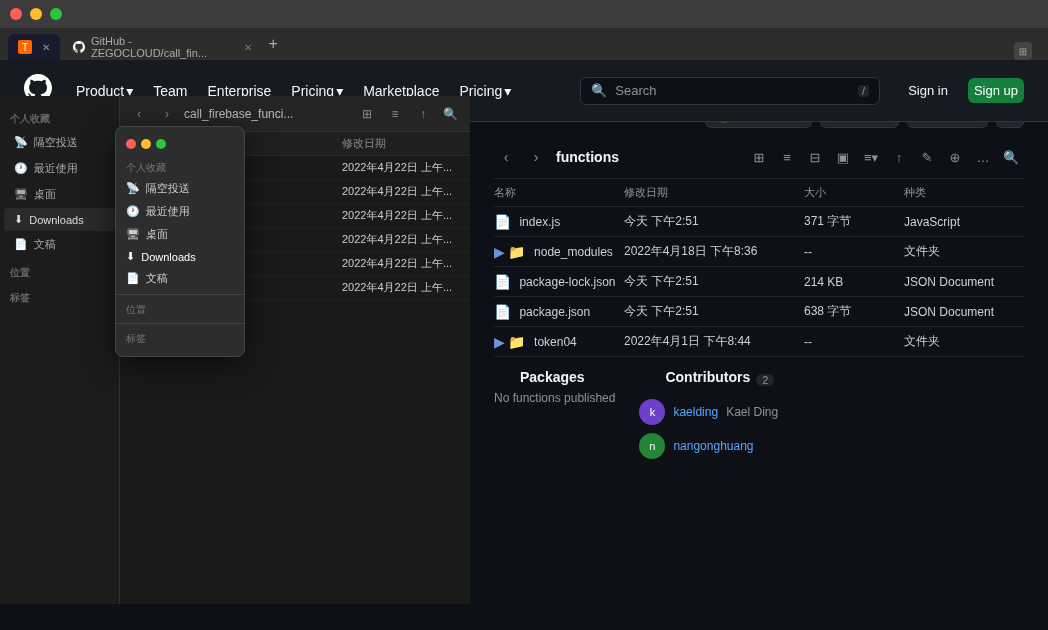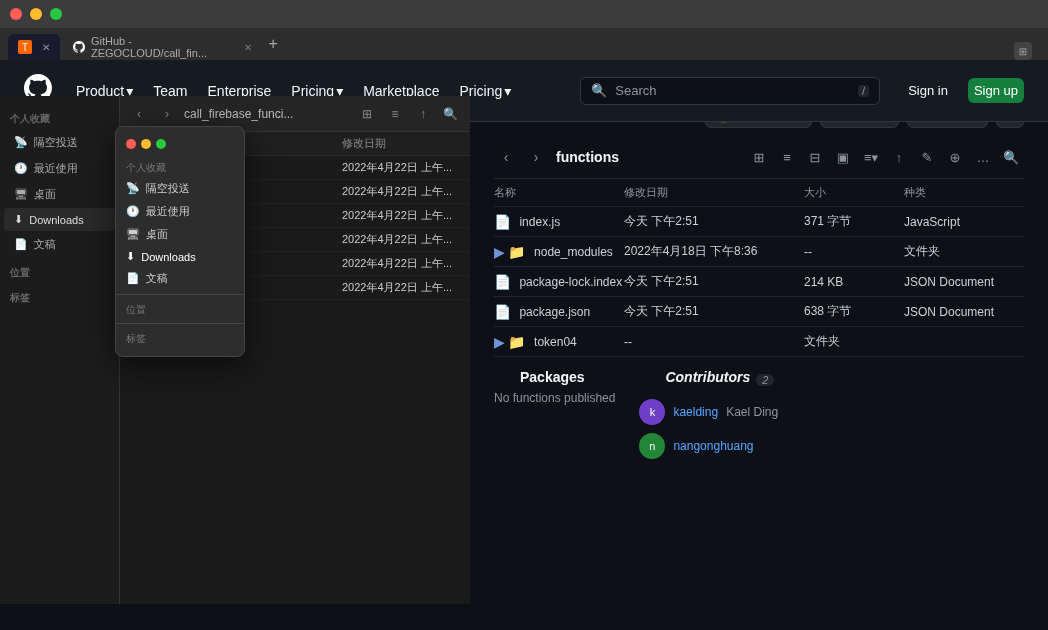--- a/index.html
+++ b/index.html
@@ -743,53 +743,54 @@
             <span class="gh-file-icon gh-folder-color">▶ 📁</span>
             <span class="gh-file-link">node_modules</span>
           </div>
           <span>2022年4月18日 下午8:36</span>
           <span>--</span>
           <span>文件夹</span>
         </div>
         <div class="gh-file-row">
           <div class="gh-file-name-cell">
             <span class="gh-file-icon">📄</span>
-            <span class="gh-file-link">package-lock.index</span>
+            <span class="gh-file-link">package-lock.json</span>
           </div>
           <span>今天 下午2:51</span>
           <span>214 KB</span>
           <span>JSON Document</span>
         </div>
         <div class="gh-file-row">
           <div class="gh-file-name-cell">
             <span class="gh-file-icon">📄</span>
             <span class="gh-file-link">package.json</span>
           </div>
           <span>今天 下午2:51</span>
           <span>638 字节</span>
           <span>JSON Document</span>
         </div>
         <div class="gh-file-row">
           <div class="gh-file-name-cell">
             <span class="gh-file-icon gh-folder-color">▶ 📁</span>
             <span class="gh-file-link">token04</span>
           </div>
+          <span>2022年4月1日 下午8:44</span>
           <span>--</span>
           <span>文件夹</span>
         </div>
       </div>
     </div>
 
     <div style="display:flex; gap:24px; padding: 12px 24px 0;">
       <div>
         <div class="gh-sidebar-section-title">Packages</div>
         <div class="gh-sidebar-text">No functions published</div>
       </div>
       <div>
-        <div style="display:flex; align-items:center; gap:6px; margin-bottom:4px;font-style:italic;">
+        <div style="display:flex; align-items:center; gap:6px; margin-bottom:4px;">
           <span class="gh-sidebar-section-title">Contributors</span>
           <span class="badge-count">2</span>
         </div>
         <div class="gh-contributors">
           <div class="gh-contributor">
             <div class="gh-contributor-avatar" style="background:#6e40c9;">k</div>
             <span class="gh-contributor-name">kaelding</span>
             <span style="color:#8b949e; font-size:12px;">Kael Ding</span>
           </div>
           <div class="gh-contributor">

